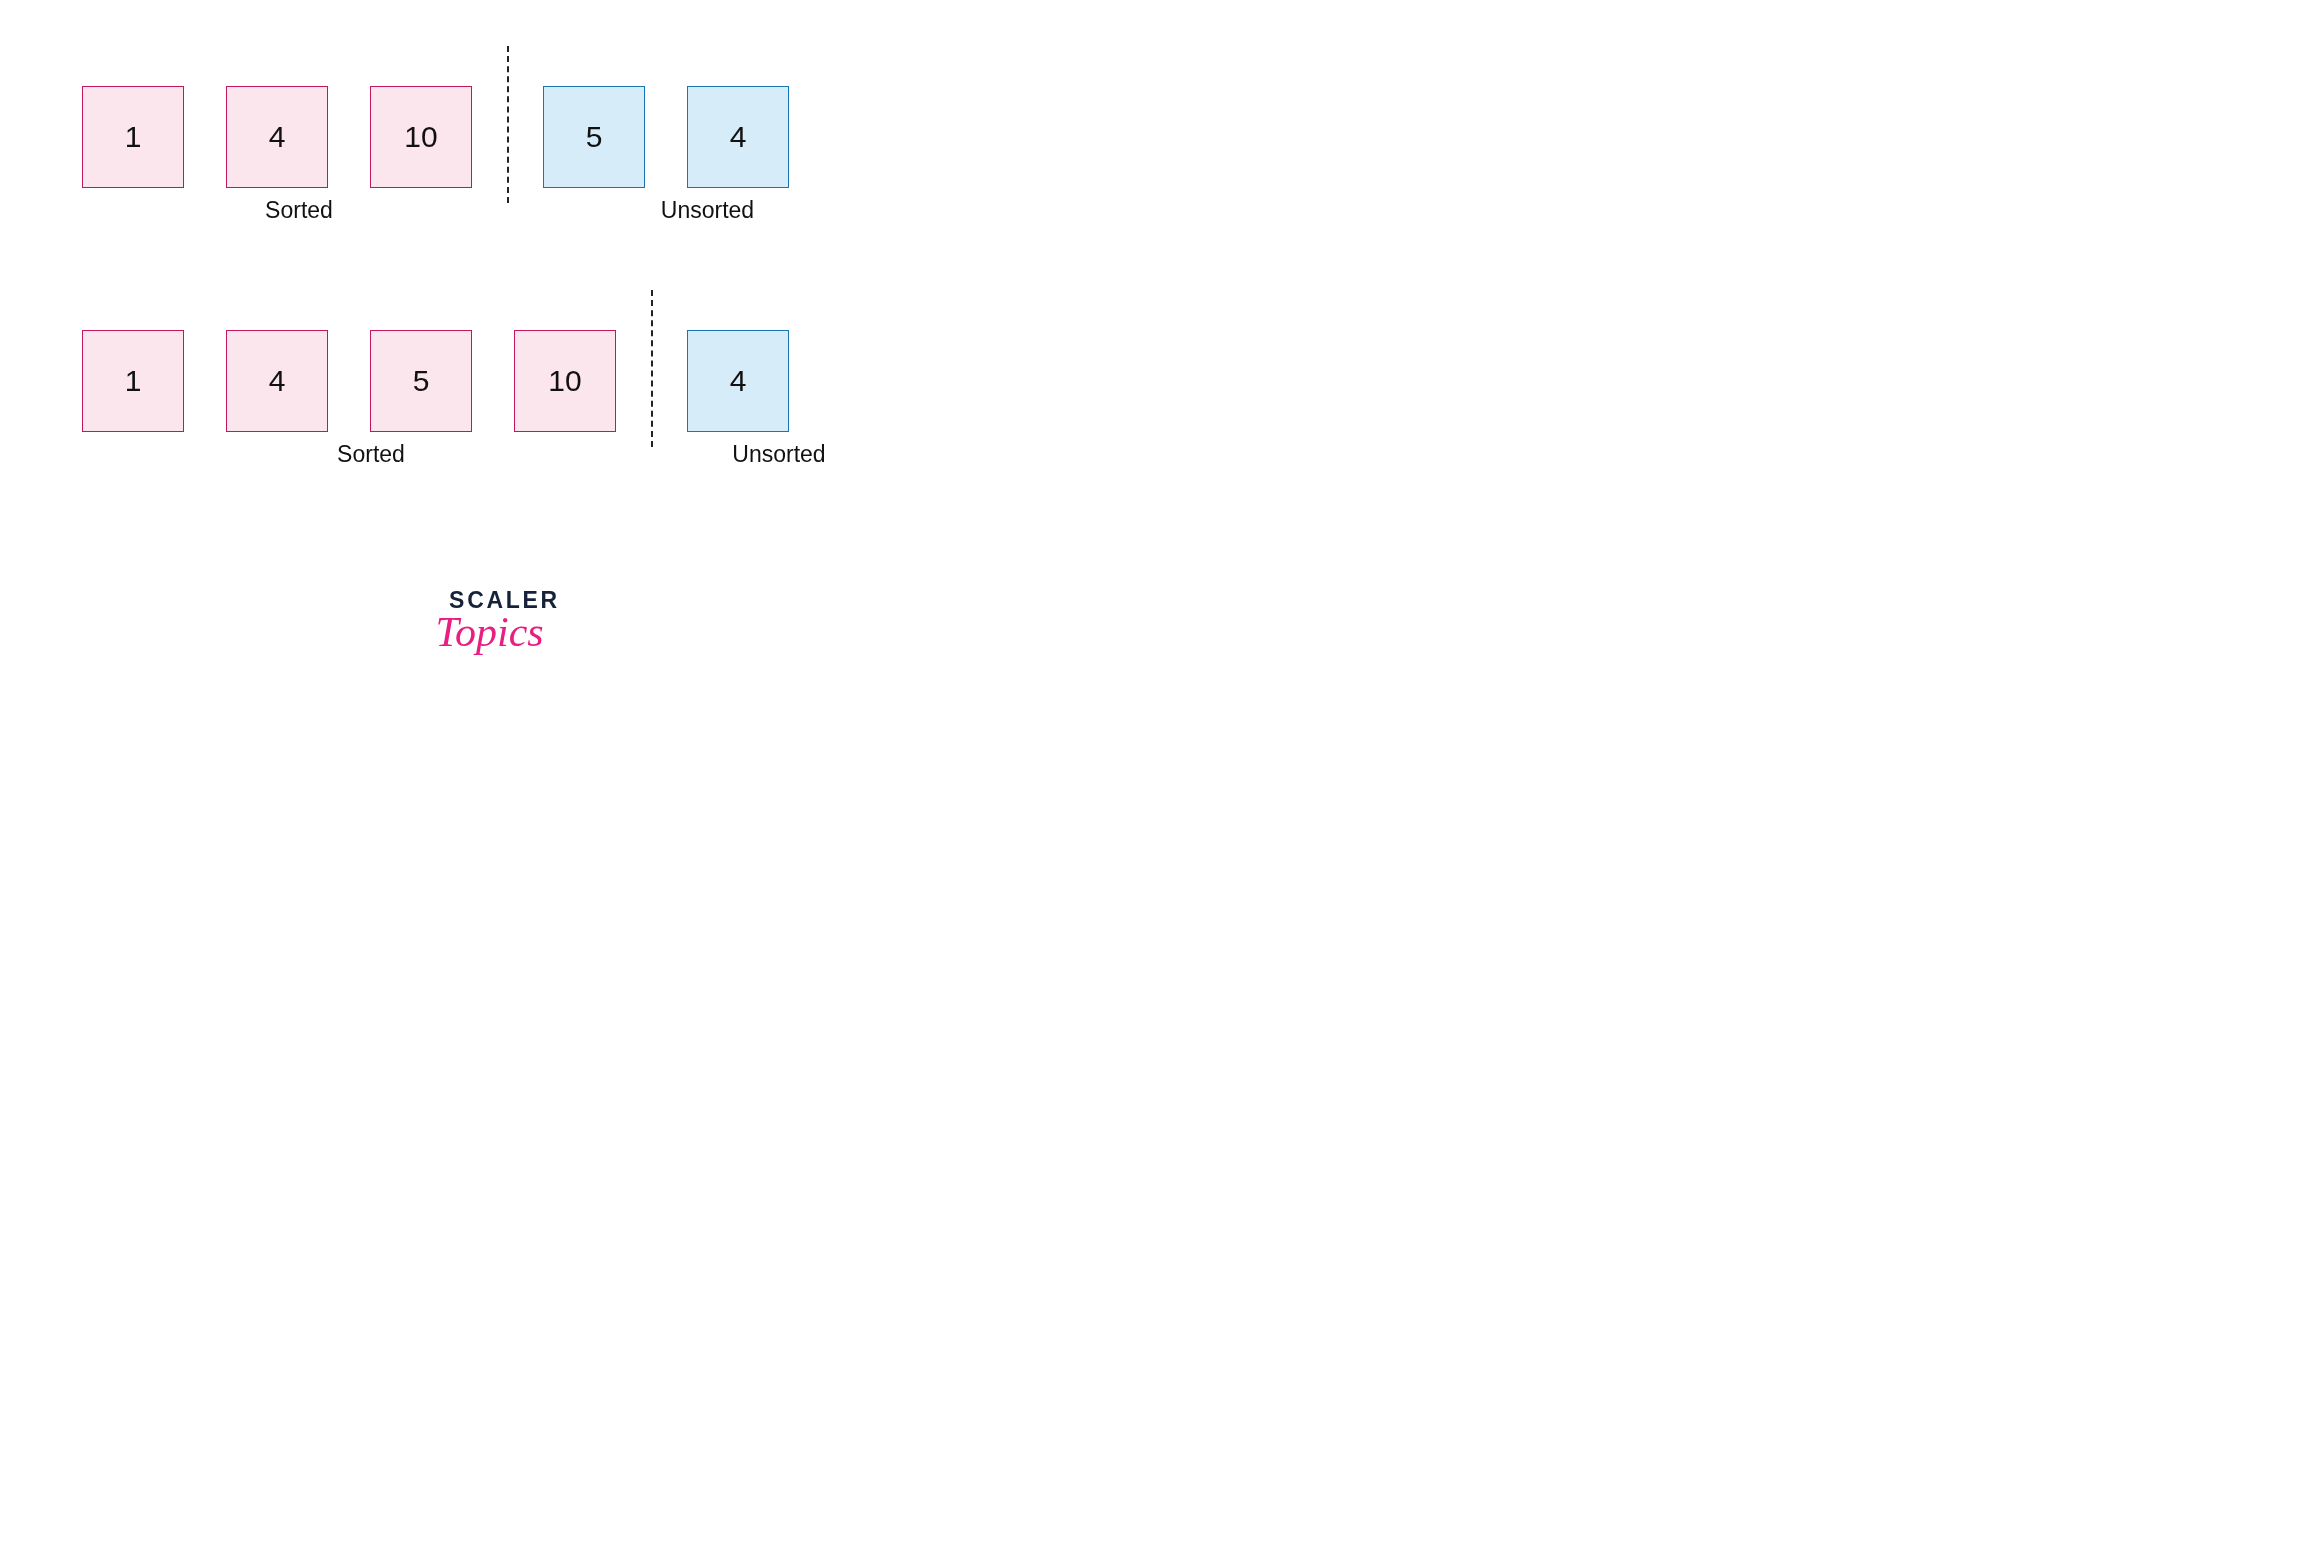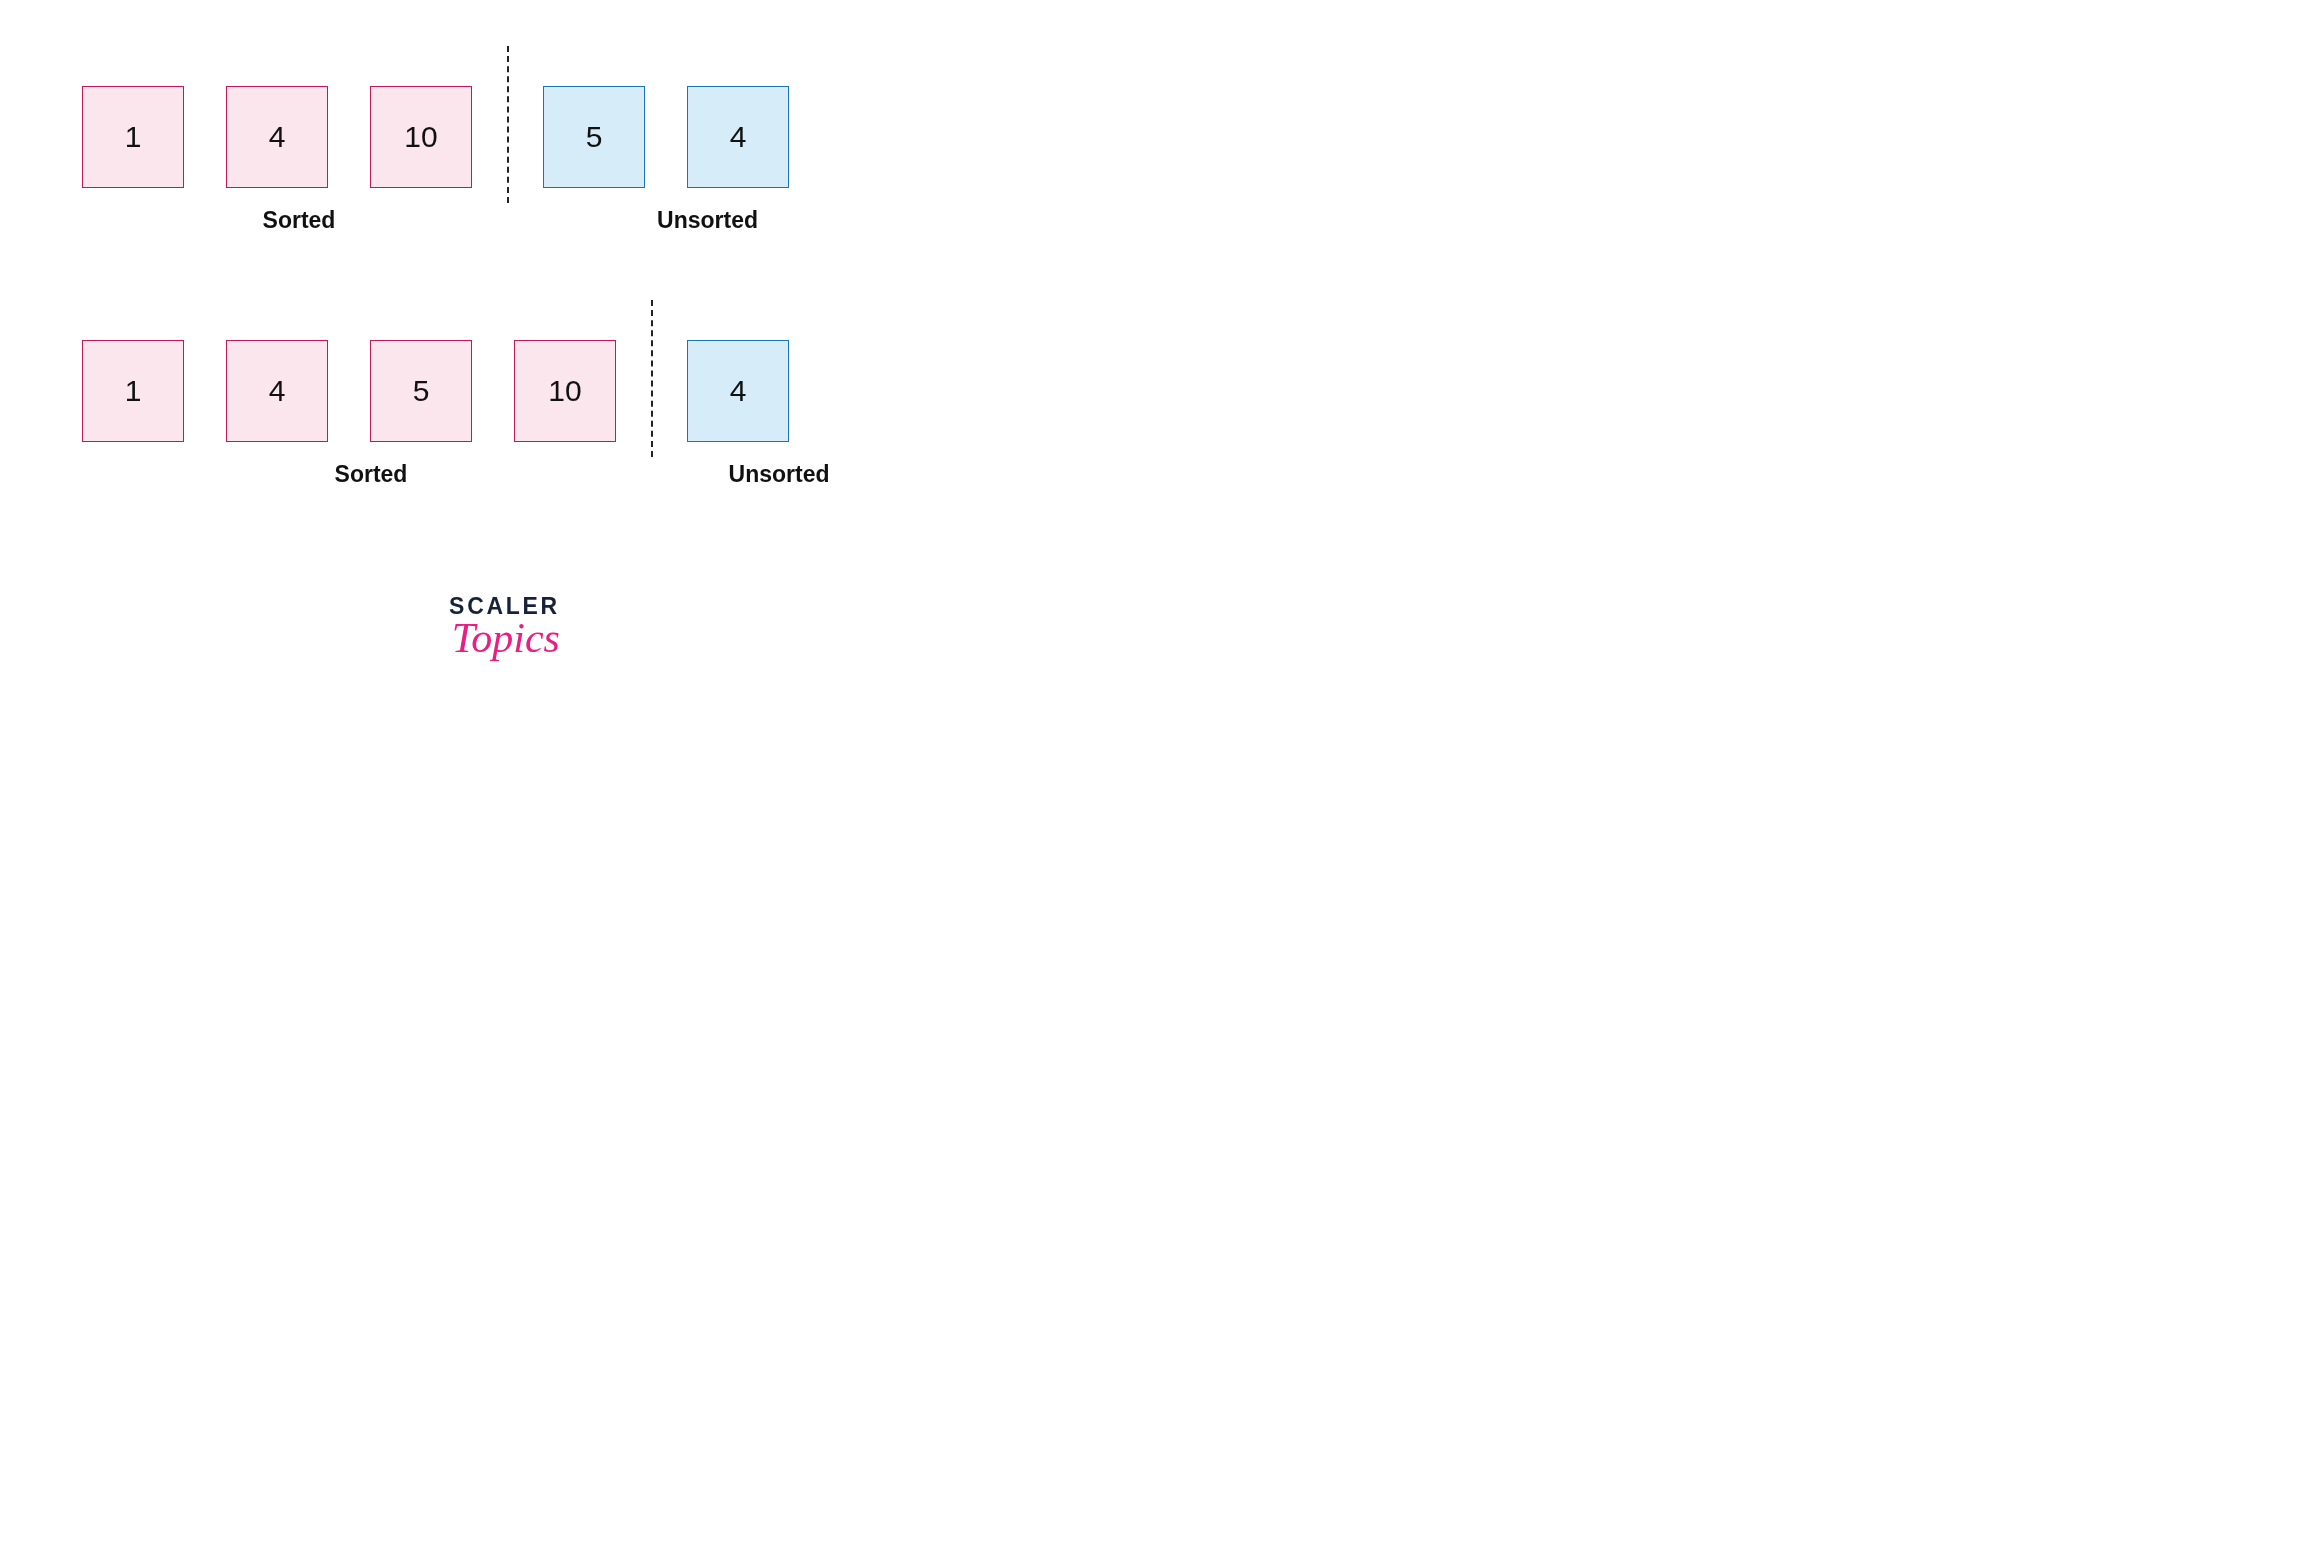--- a/index.html
+++ b/index.html
@@ -45,34 +45,34 @@
     border: 1.4px solid #1976b2;
   }
   .divider {
     height: 157px;
     border-left: 2.7px dashed #222;
     margin: -24px 34px 0 -6.8px;
     flex-shrink: 0;
   }
   .labels {
     display: flex;
-    margin-top: 16px;
+    margin-top: 6px;
     font-size: 23px;
-    font-weight: 700;
+    font-weight: 400;
     color: #111;
   }
   .label-group {
     text-align: center;
   }
   .logo {
     position: absolute;
-    bottom: 20px;
+    bottom: 26px;
     left: 50%;
     transform: translateX(-50%);
-    text-align: right;
+    text-align: left;
   }
   .logo-scaler {
     font-size: 23px;
     font-weight: 800;
     letter-spacing: 2.7px;
     color: #15223a;
     font-family: Arial, sans-serif;
   }
   .logo-topics {
     font-size: 42px;

